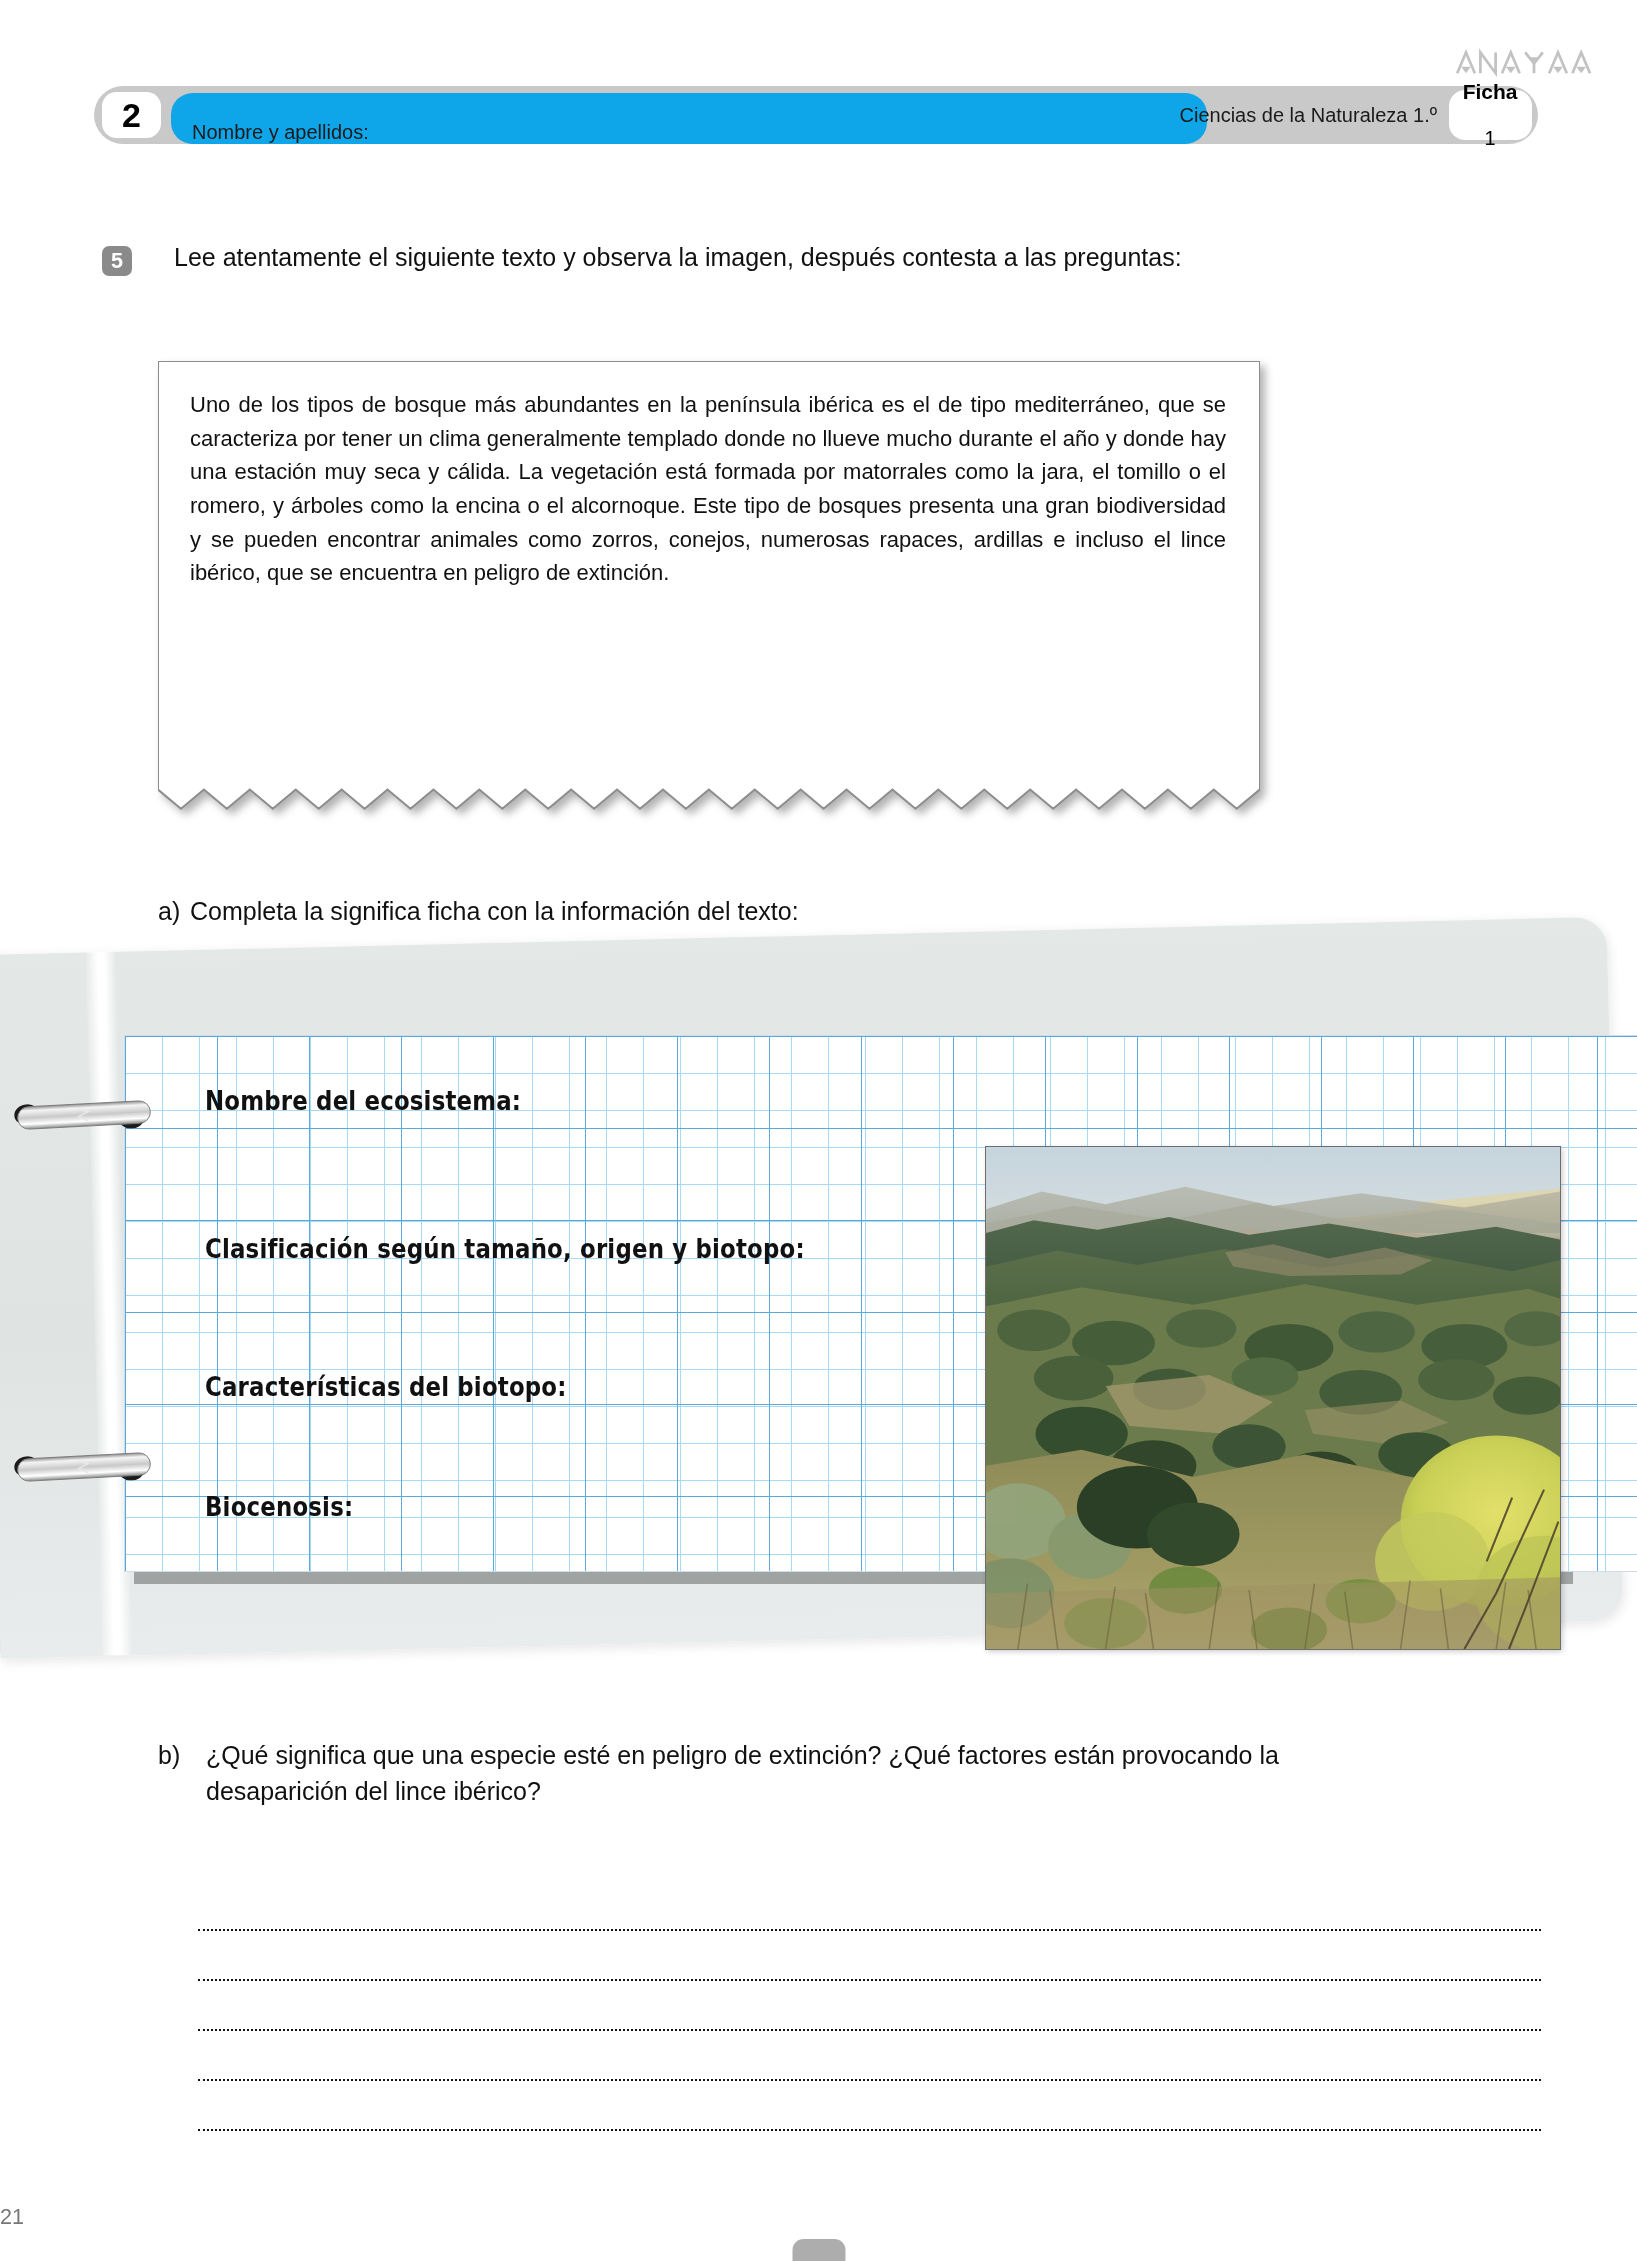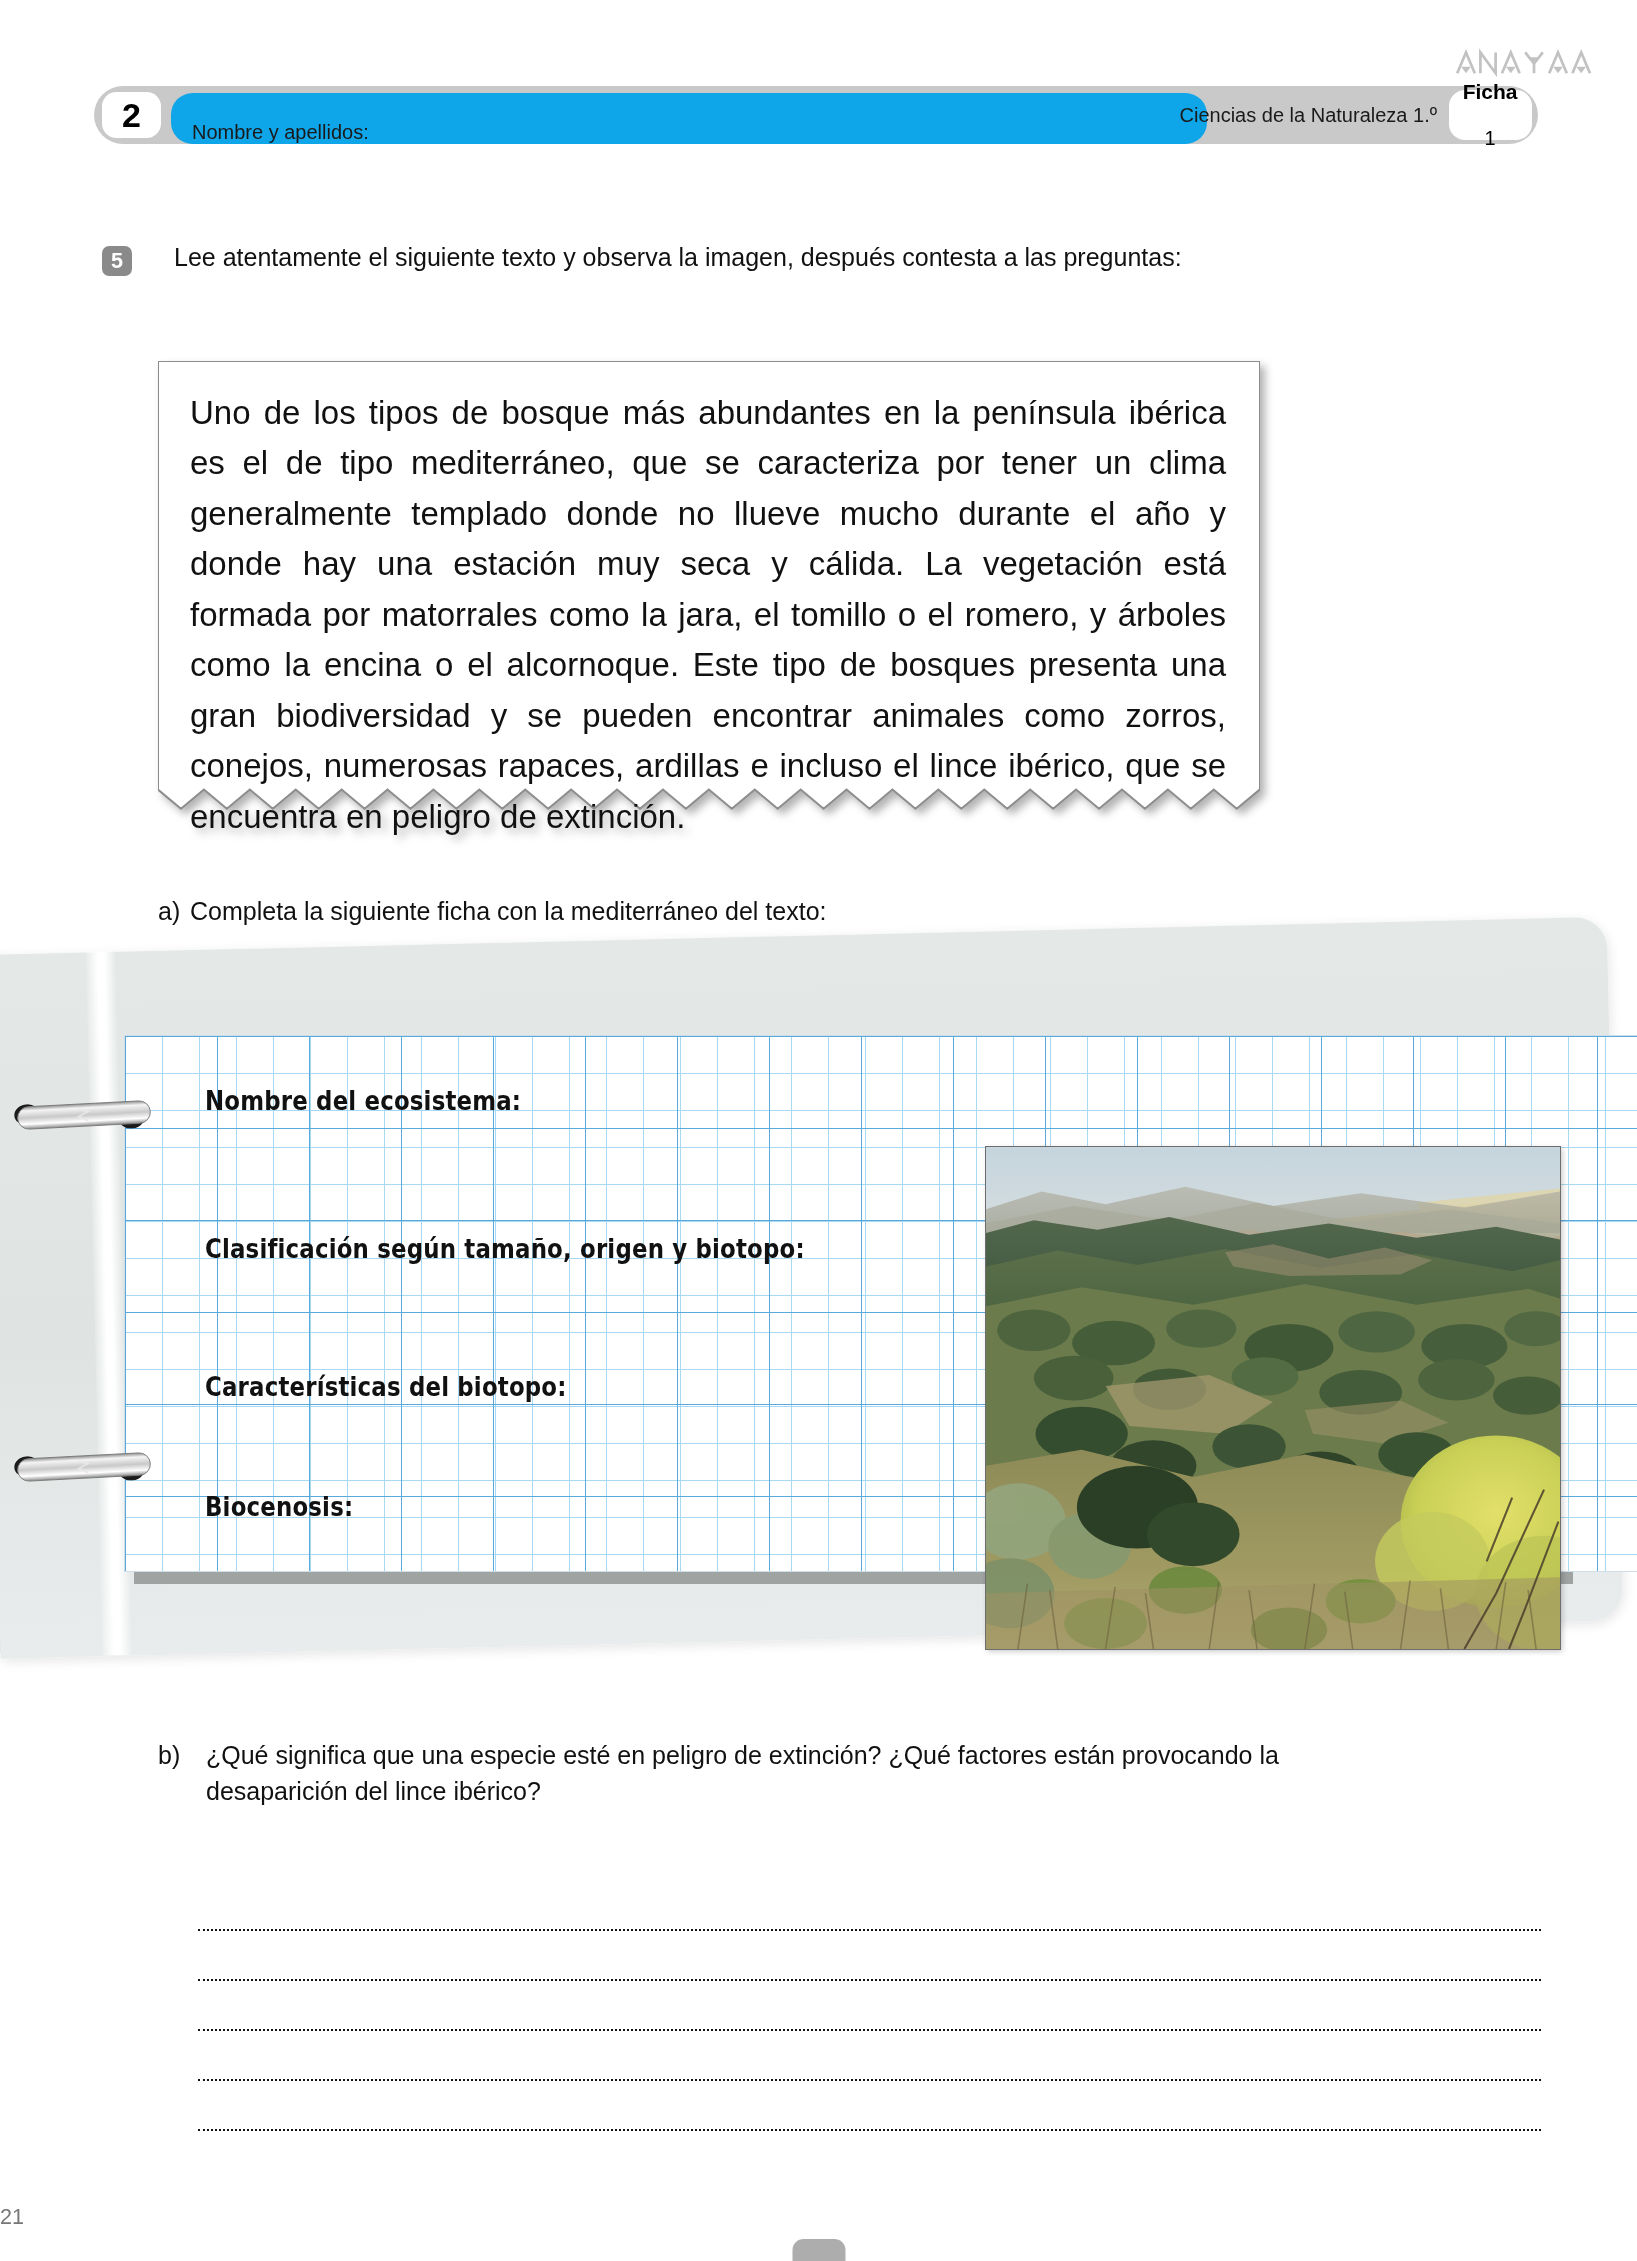--- a/index.html
+++ b/index.html
@@ -155,21 +155,21 @@
     left: 0;
     top: 427px;
     width: 100%;
     height: 24px;
   }
   #passage {
     position: absolute;
     left: 32px;
     top: 27px;
     width: 1036px;
-    font-size: 33px;
+    font-size: 22px;
     line-height: 1.53;
     color: #111;
     text-align: justify;
     text-justify: inter-word;
   }
 
   
   #question-a {
     position: absolute;
     left: 158px;
@@ -384,21 +384,21 @@
              L717.5,26 L746.2,2 L774.9,26 L803.6,2 L832.3,26 L861,2
              L889.7,26 L918.4,2 L947.1,26 L975.8,2 L1004.5,26 L1033.2,2
              L1061.9,26 L1090.6,2 L1119.3,26 L1148,2 L1176.7,26 L1205.4,2
              L1234.1,26 L1262.8,2 L1291.5,26 L1320.2,2 L1348.9,26 L1377.6,2
              L1378,0" fill="#ffffff" stroke="#8d8d8d" stroke-width="2.5" stroke-linejoin="miter"></path>
   </svg>
   <div id="passage">Uno de los tipos de bosque más abundantes en la península ibérica es el de tipo mediterráneo, que se caracteriza por tener un clima generalmente templado donde no llueve mucho durante el año y donde hay una estación muy seca y cálida. La vegetación está formada por matorrales como la jara, el tomillo o el romero, y árboles como la encina o el alcornoque. Este tipo de bosques presenta una gran biodiversidad y se pueden encontrar animales como zorros, conejos, numerosas rapaces, ardillas e incluso el lince ibérico, que se encuentra en peligro de extinción.</div>
 </div>
 
 <div id="question-a">
-  <span class="qlet">a)</span><span>Completa la siguiente ficha con la mediterráneo del texto:</span>
+  <span class="qlet">a)</span><span>Completa la significa ficha con la información del texto:</span>
 </div>
 
 <div id="notebook-area">
   <div id="notebook-cover-back"></div>
   <div id="notebook-cover"></div>
   <div id="notebook-gutter"></div>
 
   <div id="grid-page-shadow"></div>
   <div id="grid-page">
 

